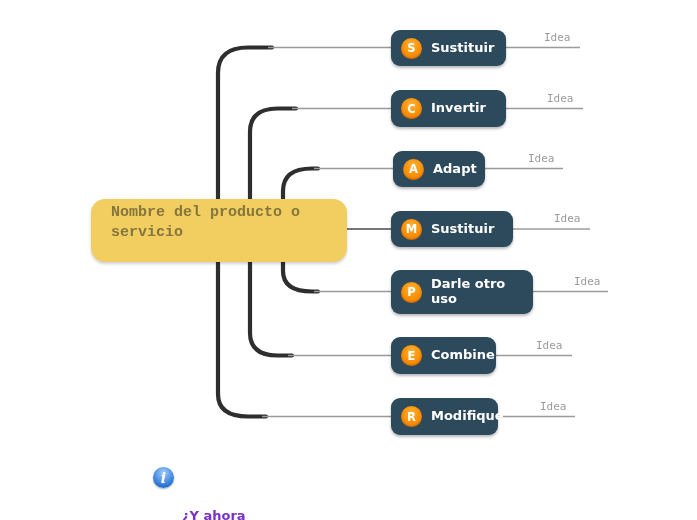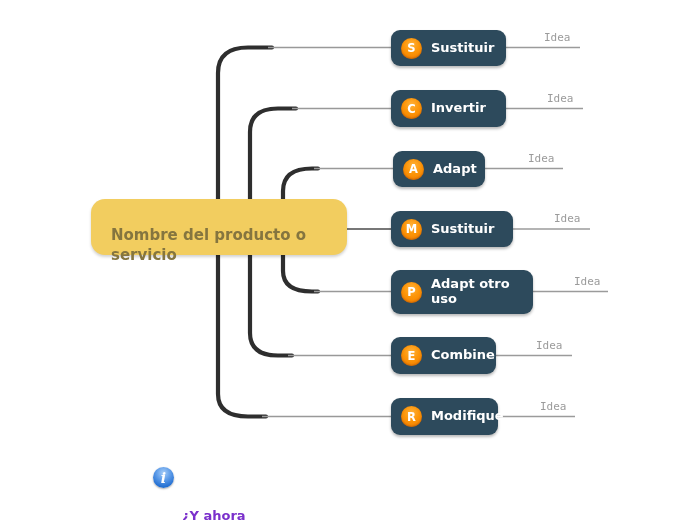--- a/index.html
+++ b/index.html
@@ -41,30 +41,31 @@
     color: #ffffff;
     font-size: 11.5px;
     font-weight: bold;
     display: flex;
     align-items: center;
     justify-content: center;
   }
   #center-topic {
     position: absolute;
     left: 91px; top: 199px;
-    width: 256px; height: 56px;
+    width: 256px; height: 63px;
     box-sizing: border-box;
     background: #f2cd5f;
     border-radius: 14px;
     box-shadow: 0 2px 3px rgba(0,0,0,0.18);
     color: #85753f;
     font-weight: bold;
     font-size: 15px;
     line-height: 1.35;
-    padding: 26px 20px;
+    padding: 4px 20px;
+    font-family: Liberation Mono, monospace;
   }
   .idea-label {
     position: absolute;
     color: #9b9b9b;
     font-family: "DejaVu Sans Mono", "Liberation Mono", monospace;
     font-size: 11px;
     line-height: 13px;
   }
   #footnote {
     position: absolute;
@@ -150,21 +151,21 @@
   <div class="topic" style="left:393px; top:151px; width:92px;  height:36px;">
     <span class="badge">A</span>
     <span class="label">Adapt</span>
   </div>
   <div class="topic" style="left:391px; top:211px; width:122px; height:36px;">
     <span class="badge">M</span>
     <span class="label">Sustituir</span>
   </div>
   <div class="topic" style="left:391px; top:270px; width:142px; height:44px;">
     <span class="badge">P</span>
-    <span class="label" style="width:92px;">Adapt otro uso</span>
+    <span class="label" style="width:92px;">Darle otro uso</span>
   </div>
   <div class="topic" style="left:391px; top:337px; width:105px; height:37px;">
     <span class="badge">E</span>
     <span class="label">Combine</span>
   </div>
   <div class="topic" style="left:391px; top:398px; width:107px; height:37px;">
     <span class="badge">R</span>
     <span class="label">Modifique</span>
   </div>
 

